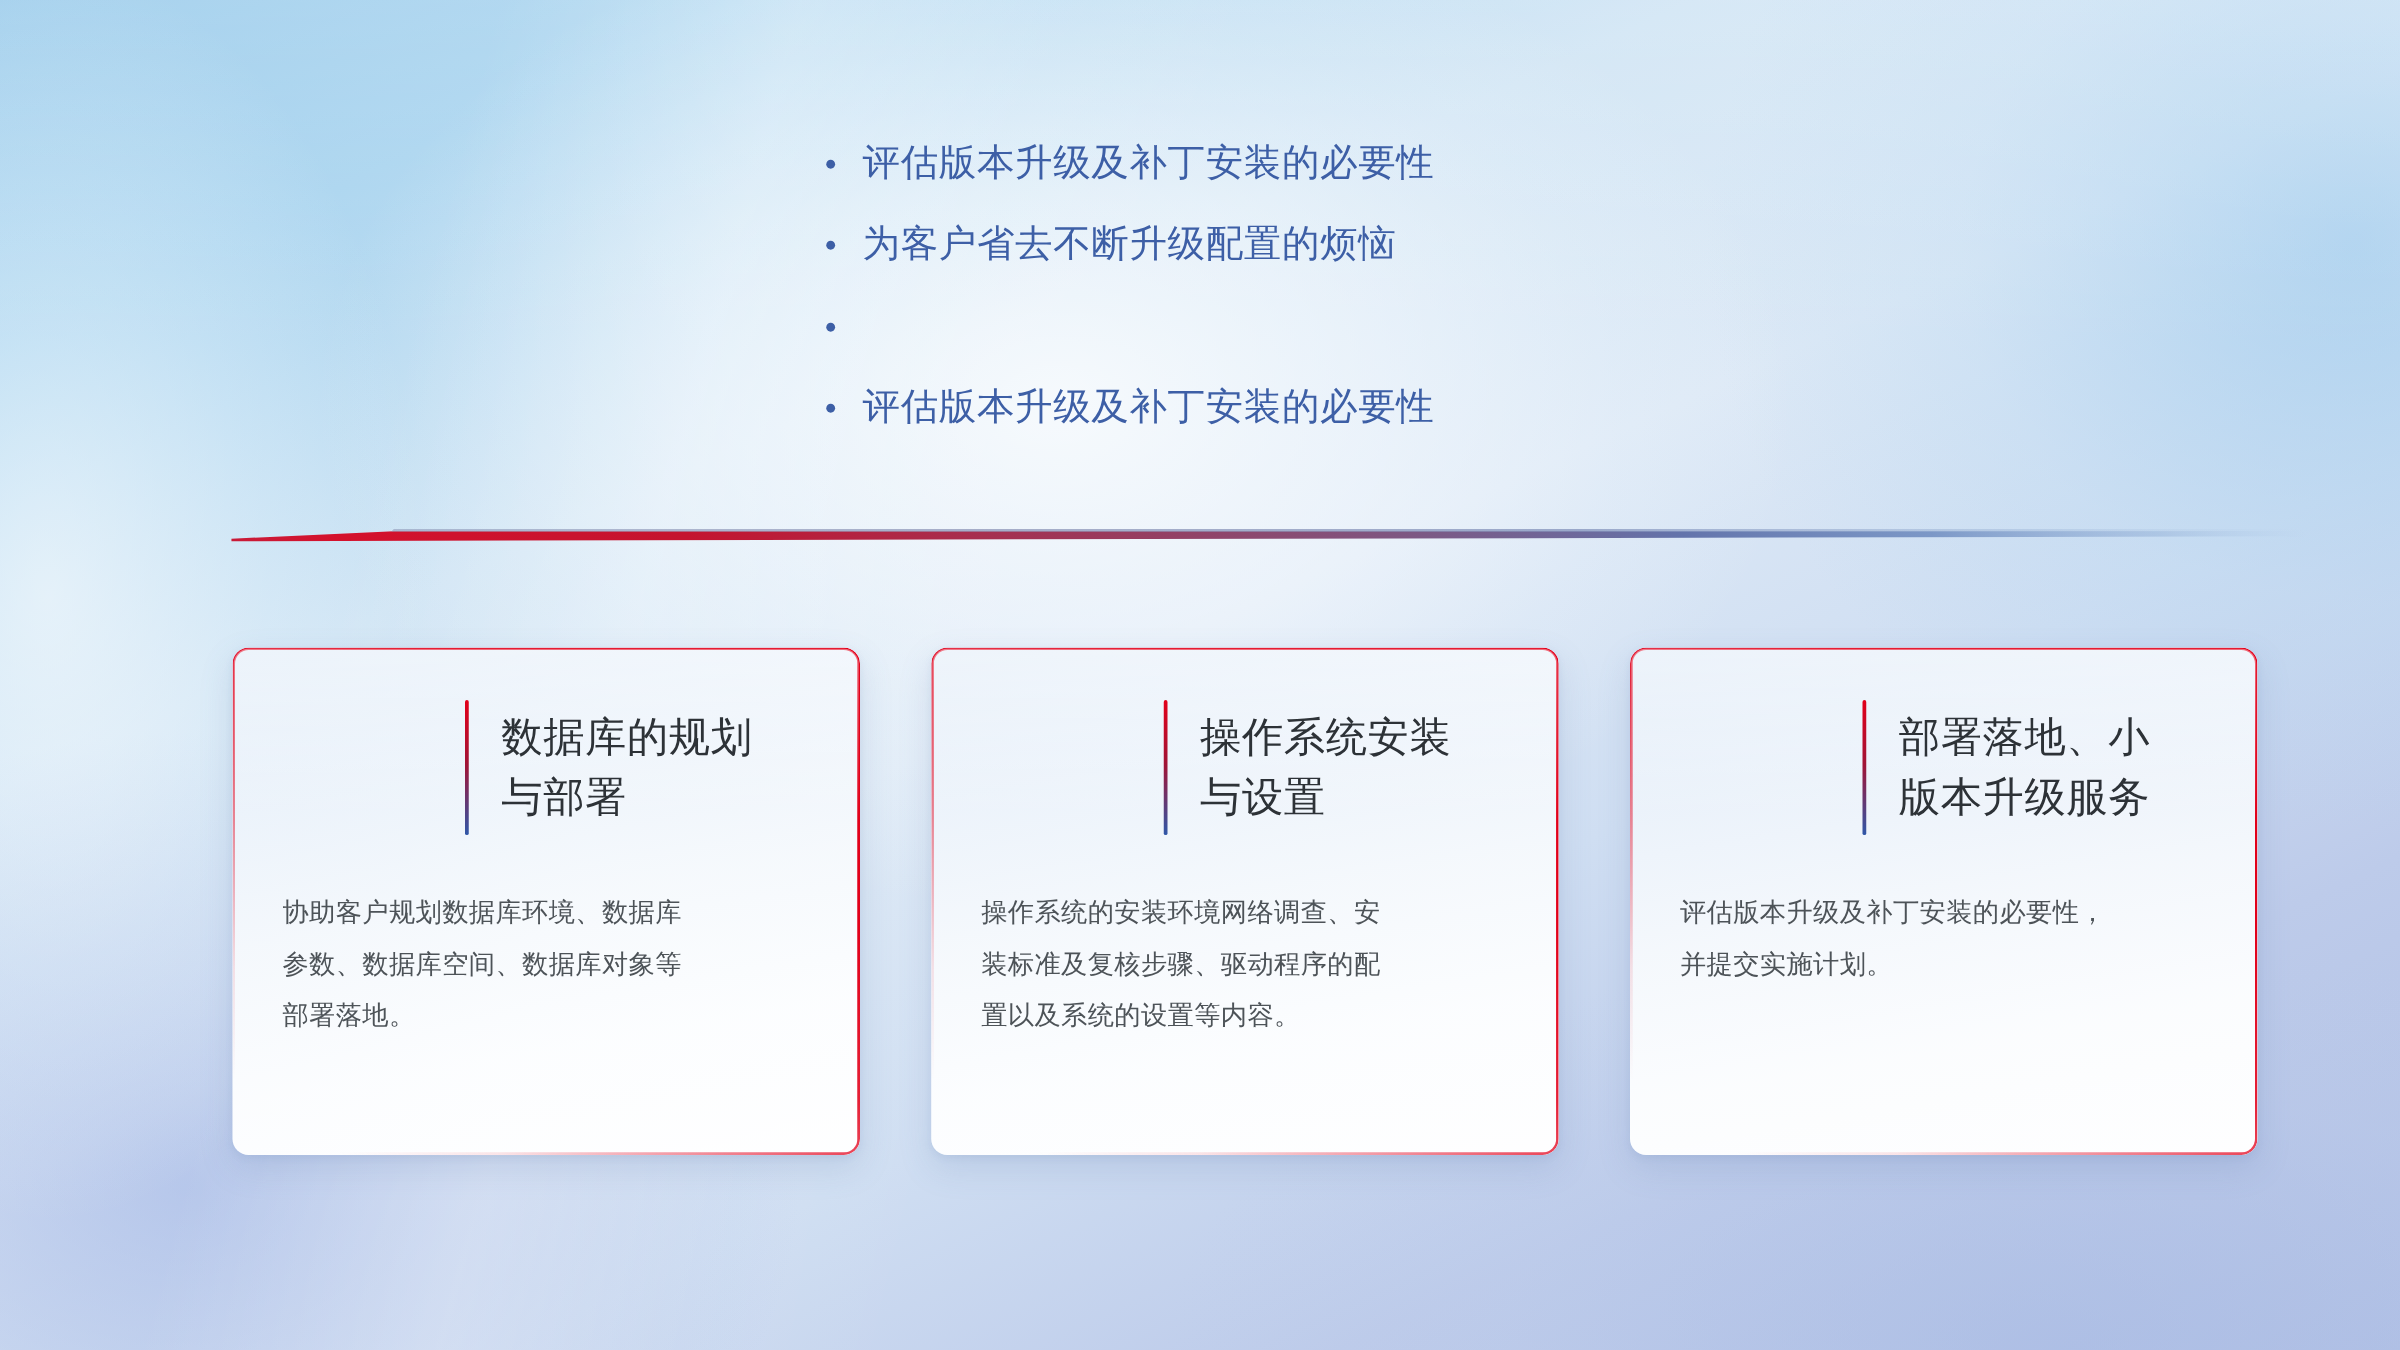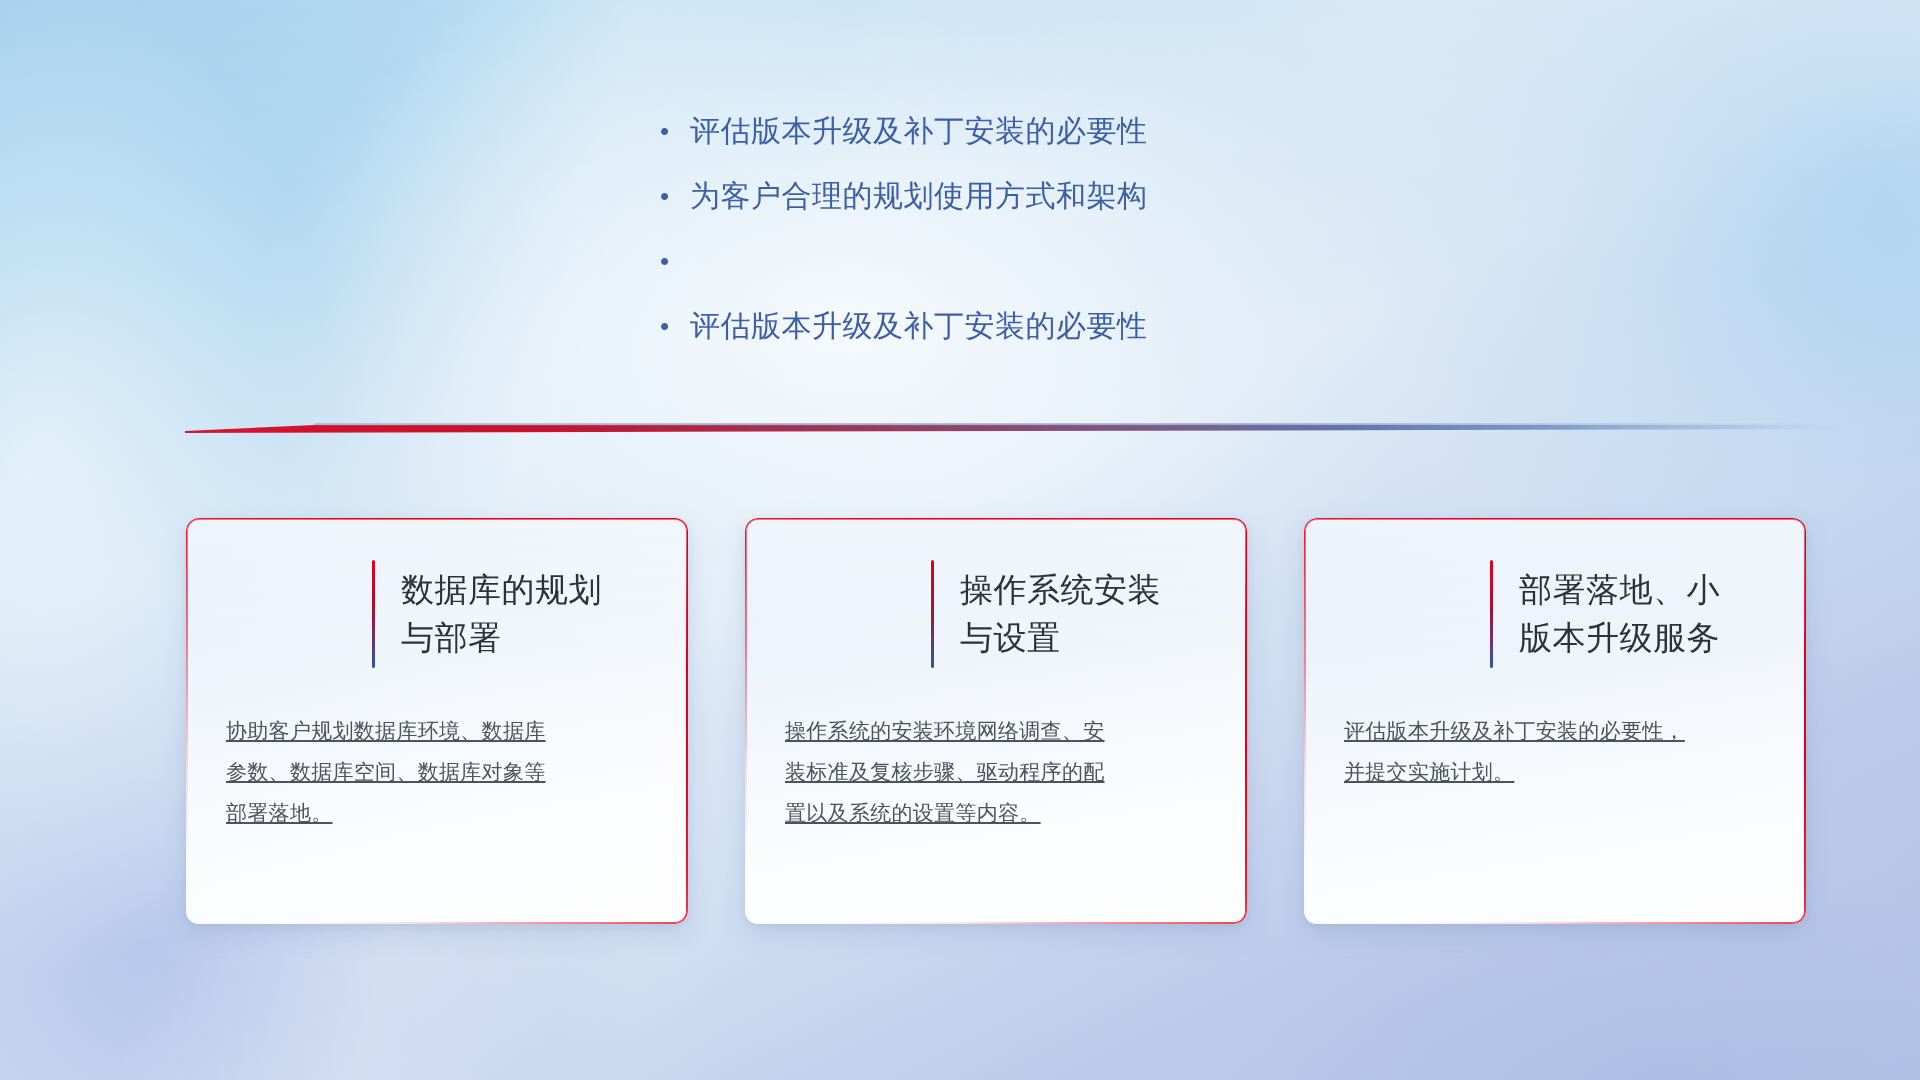--- a/index.html
+++ b/index.html
@@ -208,21 +208,20 @@
   }
 
   .card-body {
     position:relative;
     padding:0 38px 0 40px;
     font-size:21px;
     line-height:41px;
     color:#4d5358;
     letter-spacing:0.3px;
     white-space:pre-line;
-    text-decoration:underline;
   }
 </style>
 </head>
 <body>
 
 <div id="stage">
 
   <div class="bg-layer" id="bg-base"></div>
   <div class="bg-layer" id="bg-glow-right"></div>
   <div class="bg-layer" id="bg-glow-lower-left"></div>
@@ -234,21 +233,21 @@
 
   <div id="bullet-list">
 
     <div class="bullet-row">
       <span class="bullet-dot">•</span>
       <span class="bullet-text">评估版本升级及补丁安装的必要性</span>
     </div>
 
     <div class="bullet-row">
       <span class="bullet-dot">•</span>
-      <span class="bullet-text">为客户合理的规划使用方式和架构</span>
+      <span class="bullet-text">为客户省去不断升级配置的烦恼</span>
     </div>
 
     <div class="bullet-row">
       <span class="bullet-dot">•</span>
     </div>
 
     <div class="bullet-row">
       <span class="bullet-dot">•</span>
       <span class="bullet-text">评估版本升级及补丁安装的必要性</span>
     </div>

